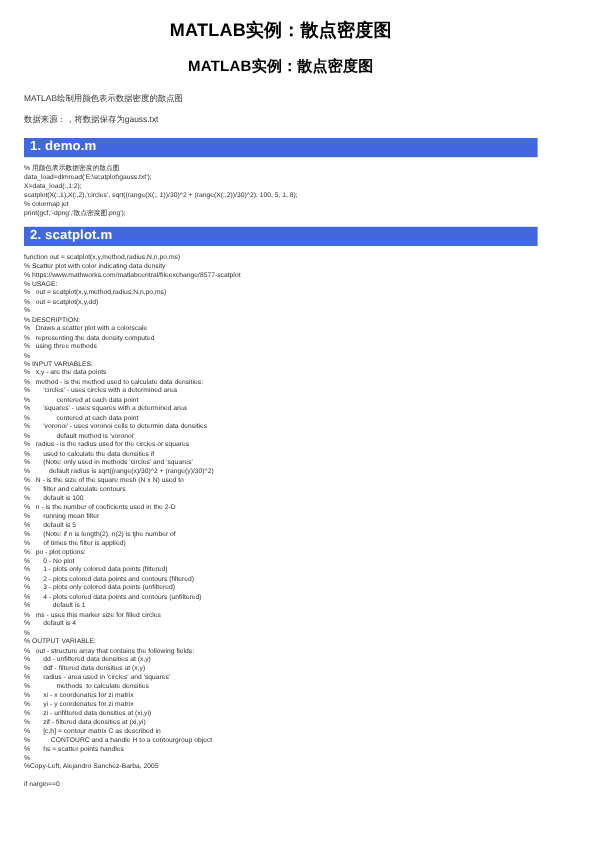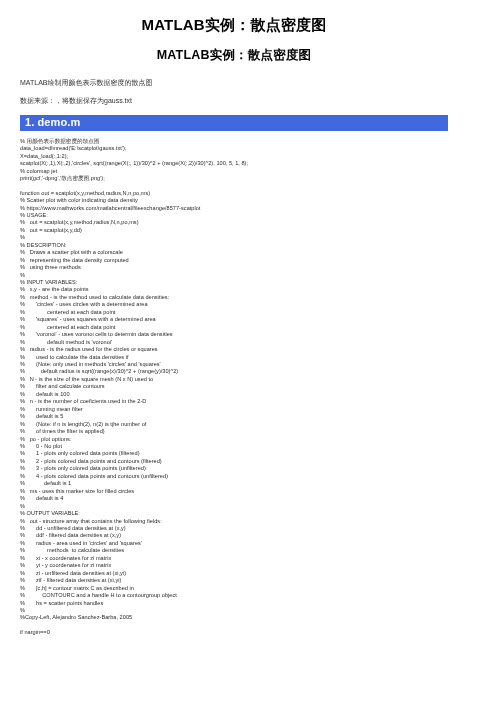--- a/index.html
+++ b/index.html
@@ -102,20 +102,23 @@
   </div>
   <div class="code-block">
       <div class="code-line">% 用颜色表示数据密度的散点图</div>
       <div class="code-line">data_load=dlmread('E:\scatplot\gauss.txt');</div>
       <div class="code-line">X=data_load(:,1:2);</div>
       <div class="code-line">scatplot(X(:,1),X(:,2),'circles', sqrt((range(X(:, 1))/30)^2 + (range(X(:,2))/30)^2), 100, 5, 1, 8);</div>
       <div class="code-line">% colormap jet</div>
       <div class="code-line">print(gcf,'-dpng','散点密度图.png');</div>
     </div>
 
+  <div class="section-bar">
+    <span class="section-bar-label">2. scatplot.m</span>
+  </div>
   <div class="code-block">
       <div class="code-line">function out = scatplot(x,y,method,radius,N,n,po,ms)</div>
       <div class="code-line">% Scatter plot with color indicating data density</div>
       <div class="code-line">% https://www.mathworks.com/matlabcentral/fileexchange/8577-scatplot</div>
       <div class="code-line">% USAGE:</div>
       <div class="code-line">%   out = scatplot(x,y,method,radius,N,n,po,ms)</div>
       <div class="code-line">%   out = scatplot(x,y,dd)</div>
       <div class="code-line">%</div>
       <div class="code-line">% DESCRIPTION:</div>
       <div class="code-line">%   Draws a scatter plot with a colorscale</div>

